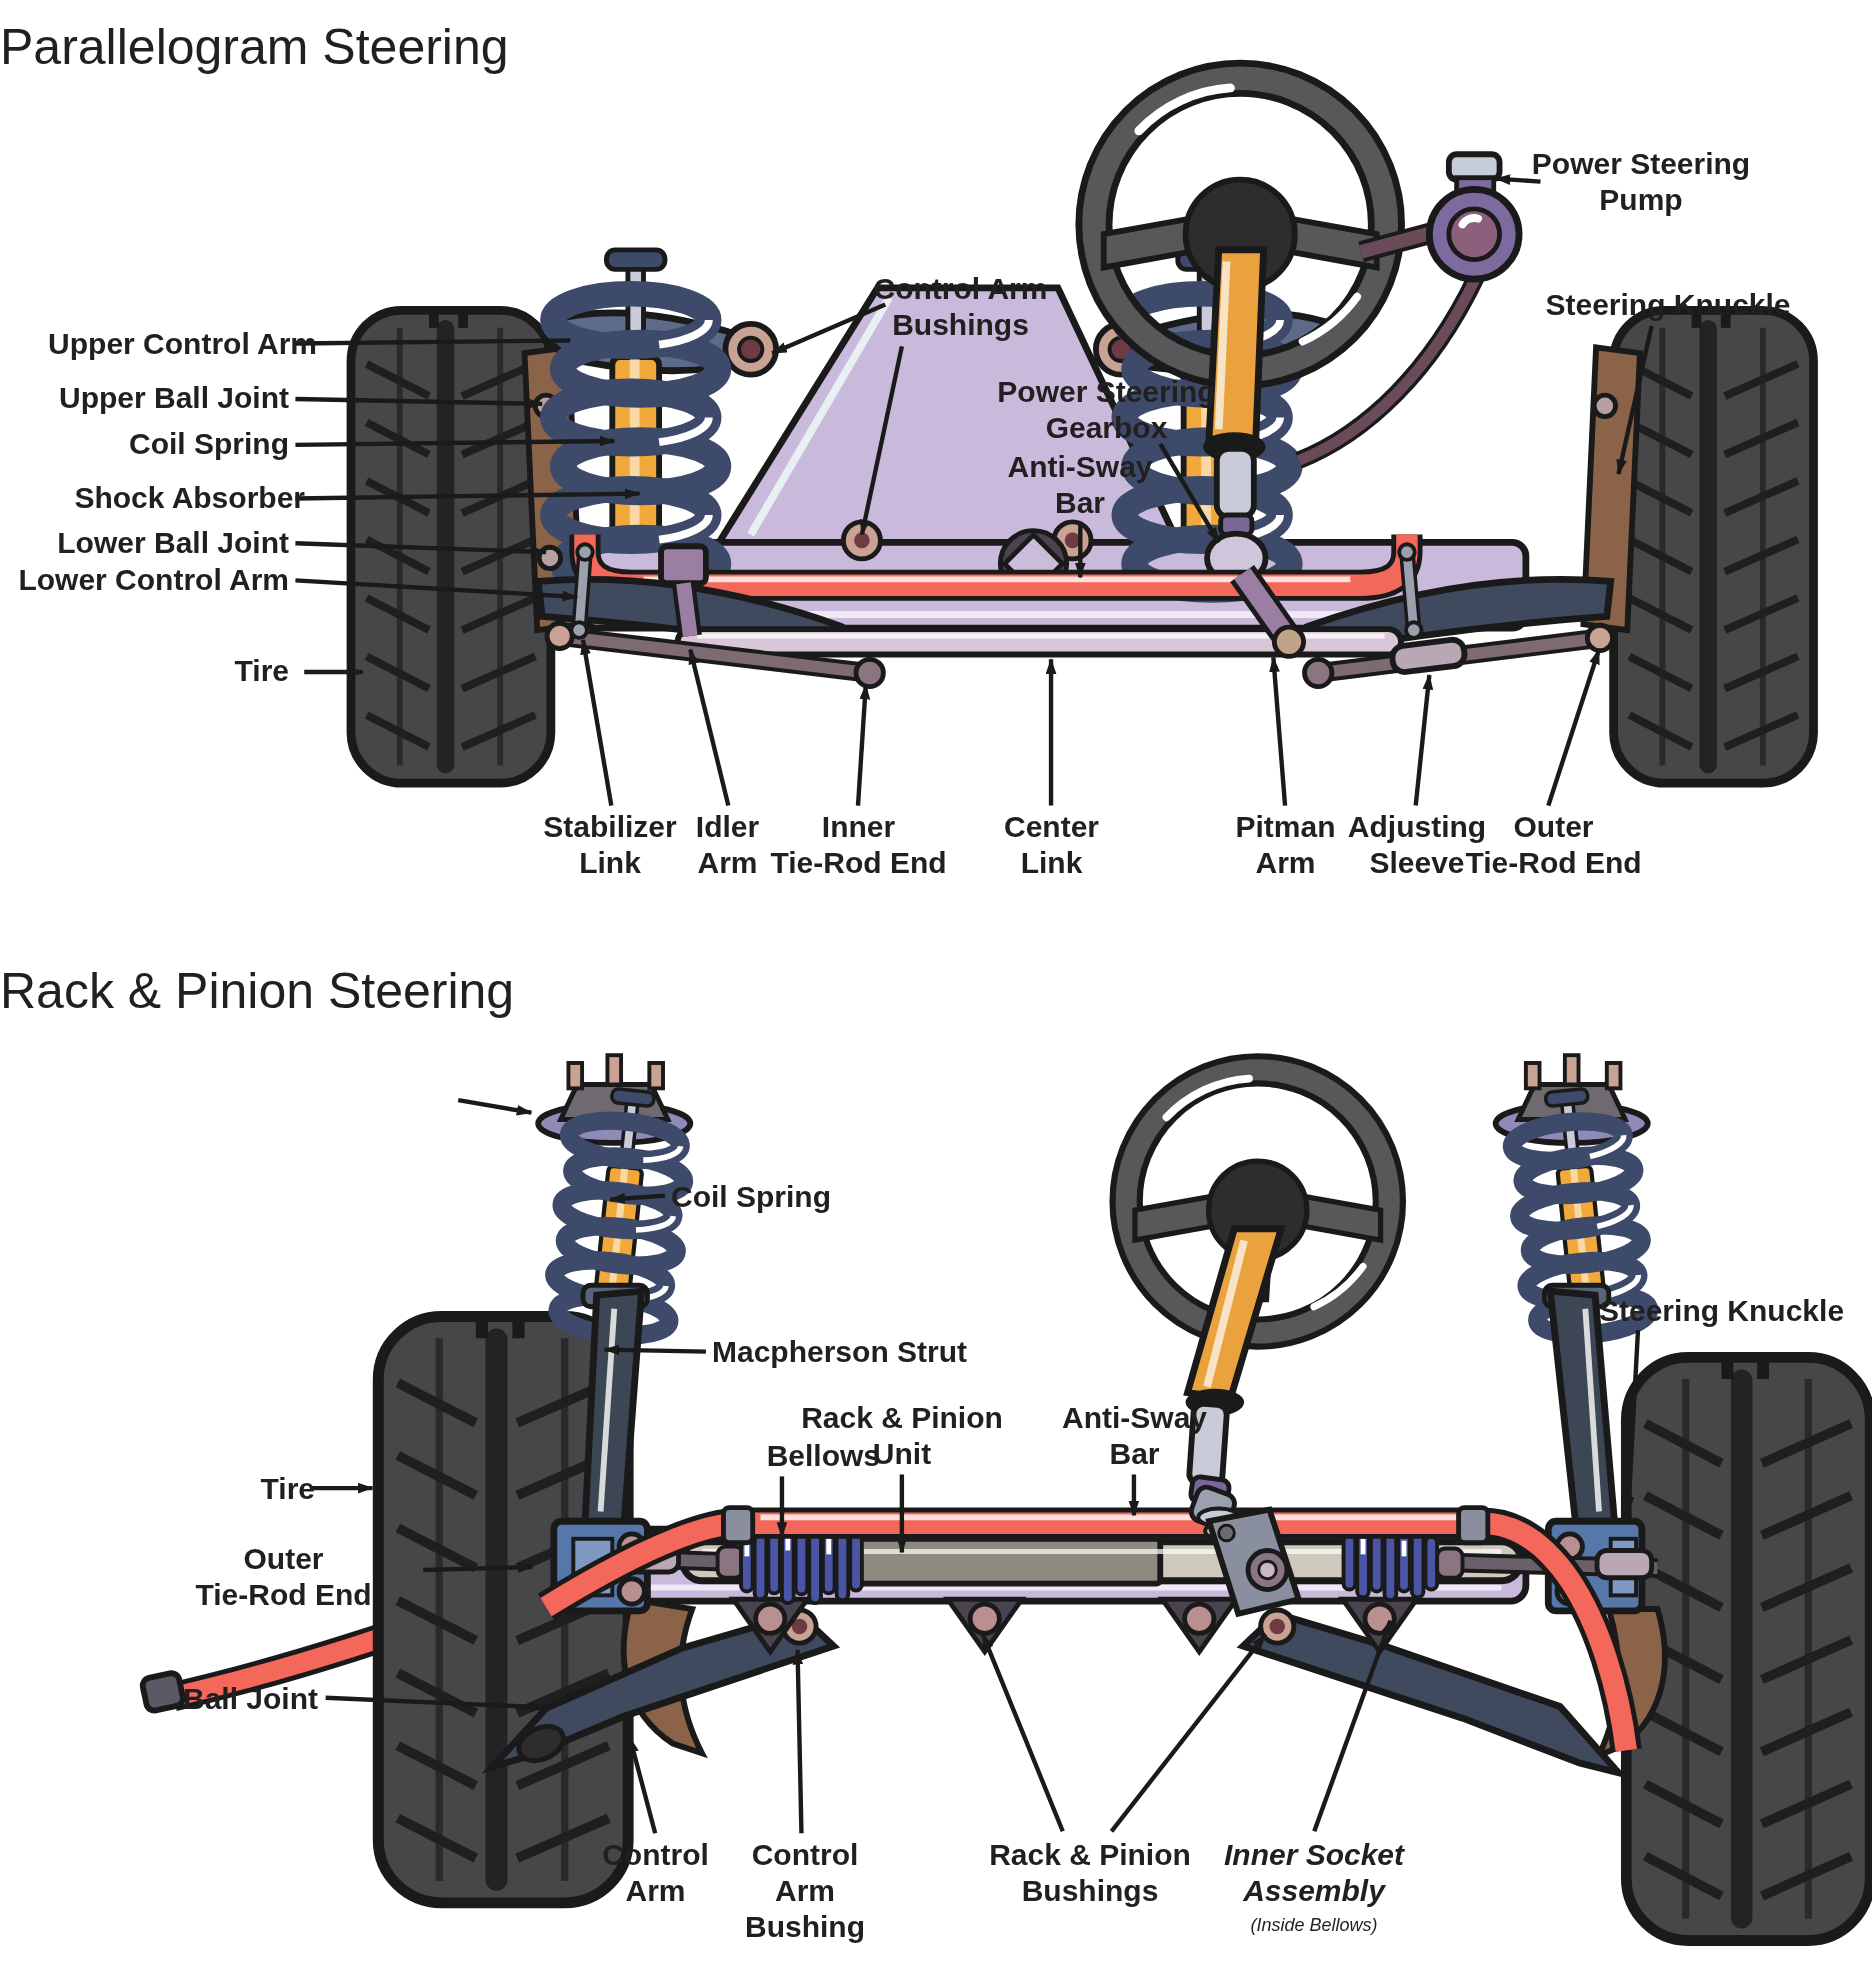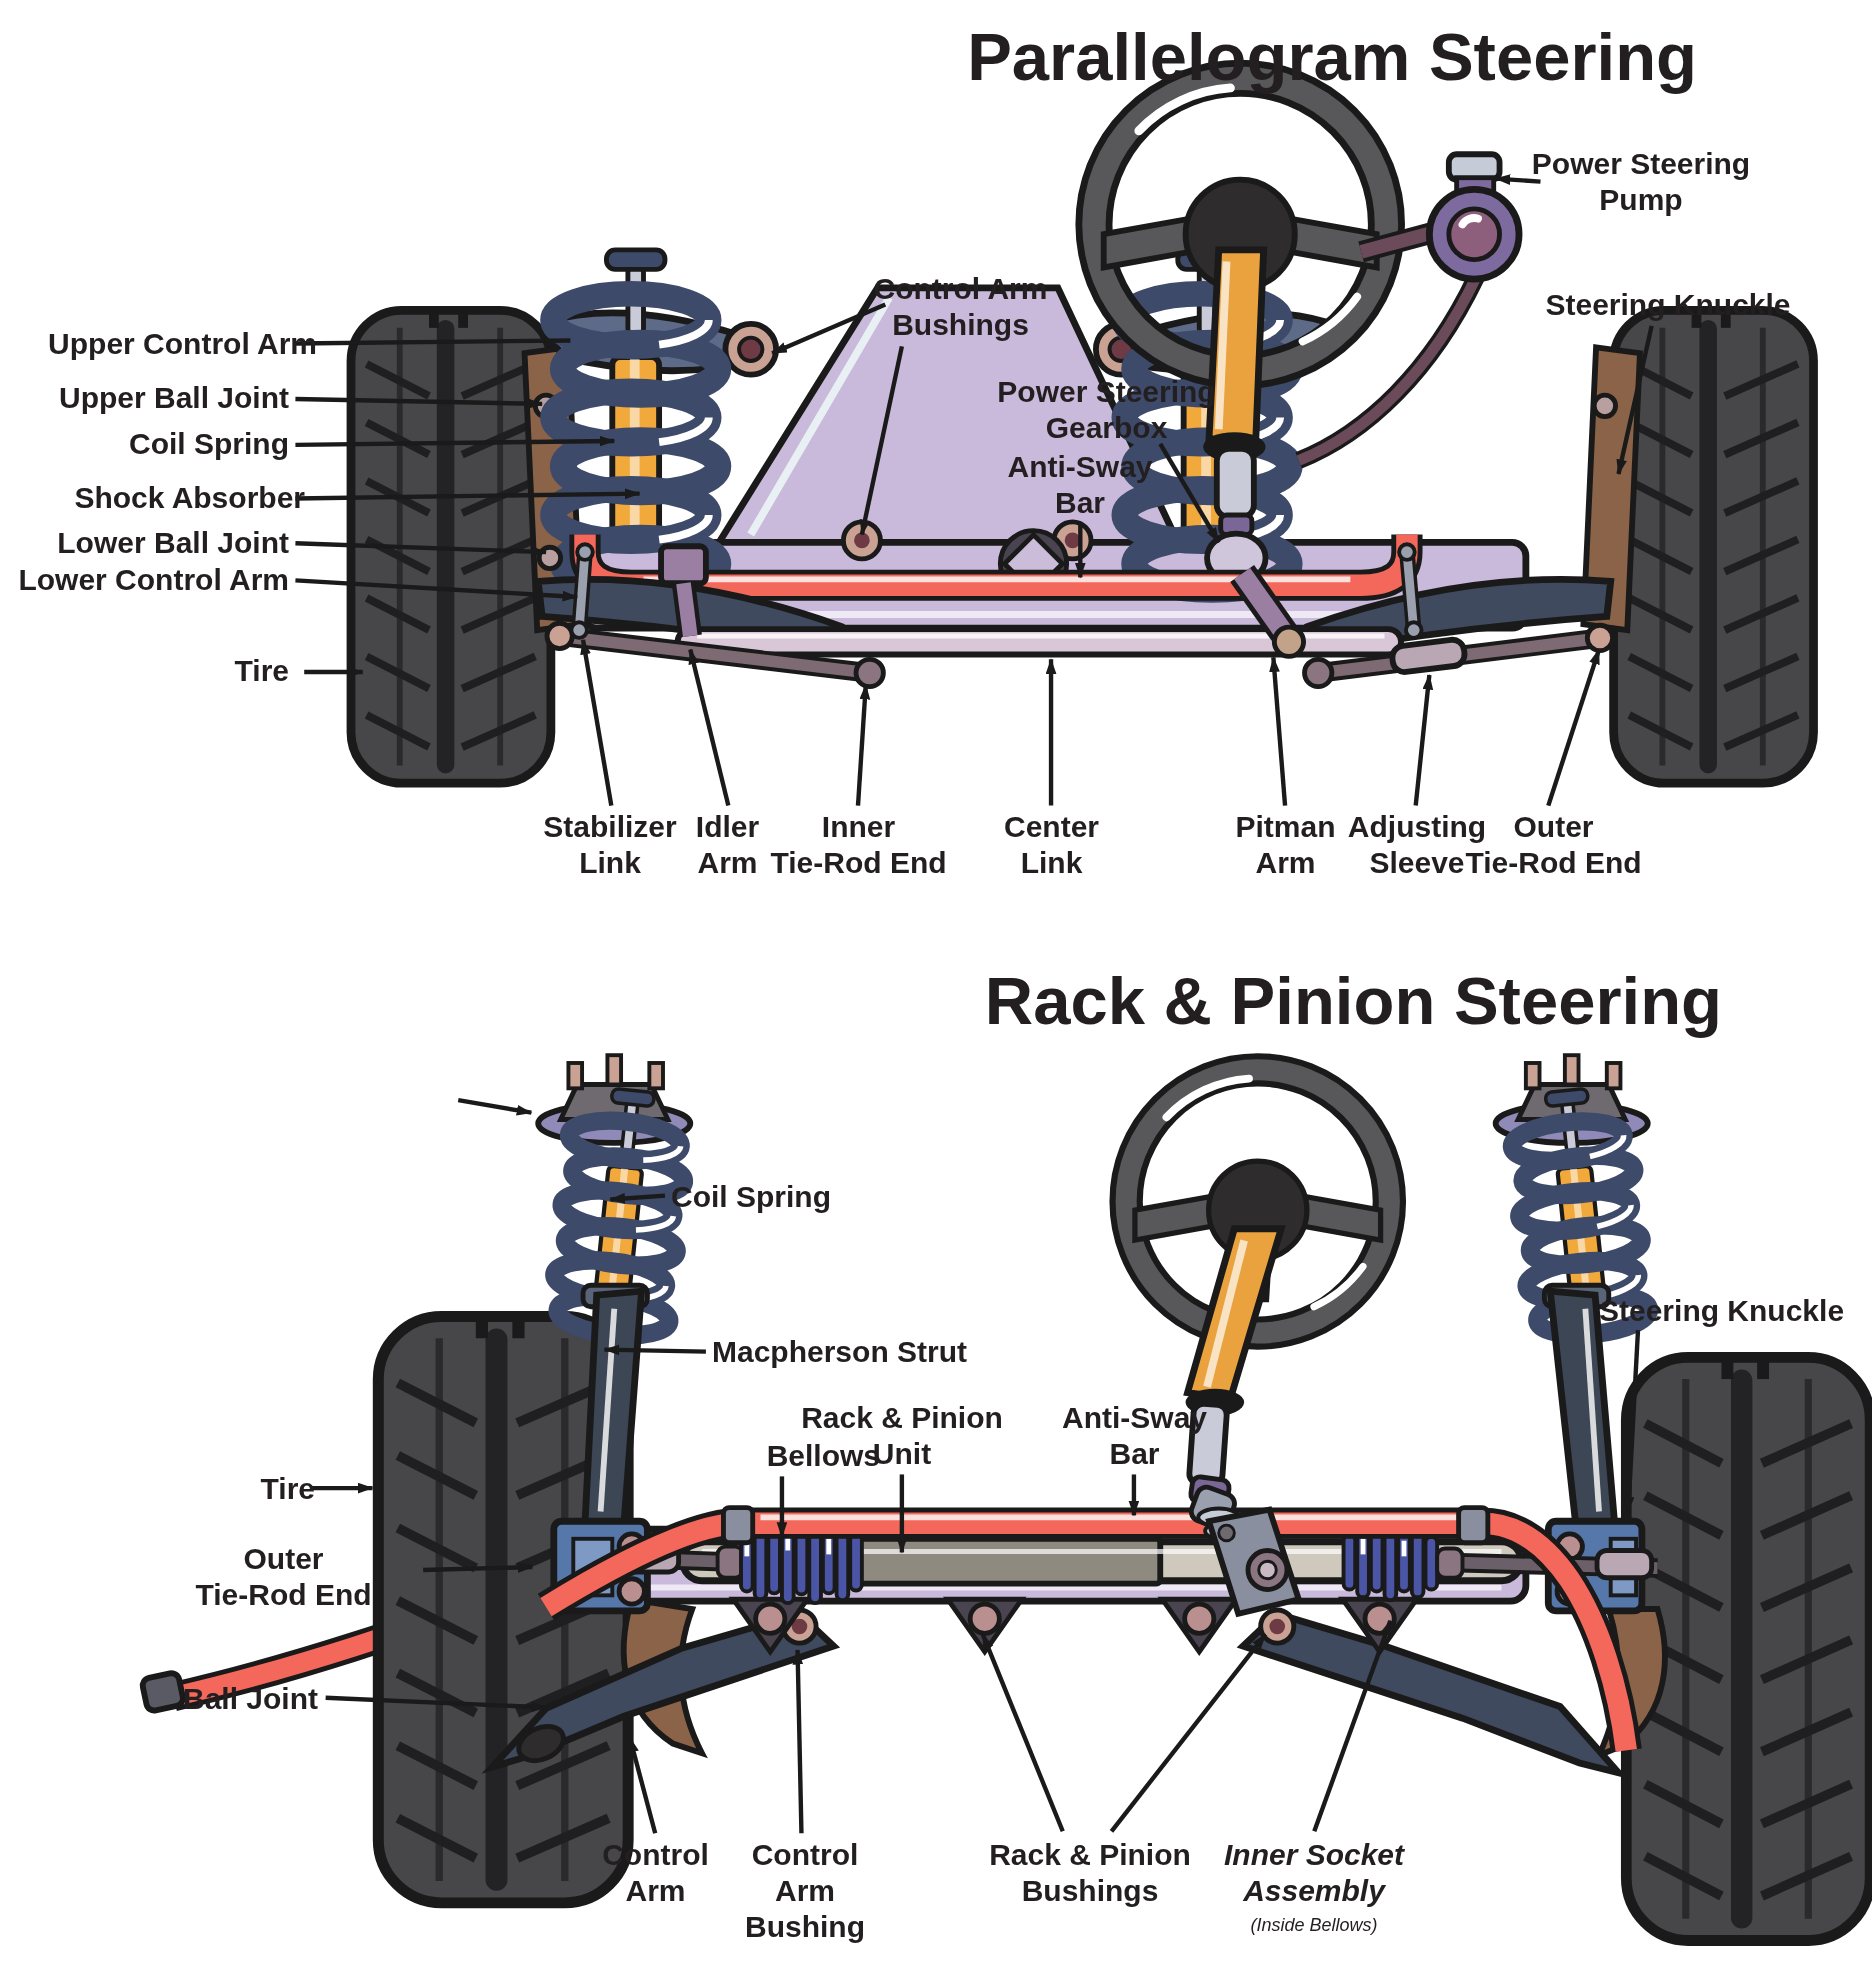--- a/index.html
+++ b/index.html
@@ -1,19 +1,19 @@
 <!DOCTYPE html>
 <html><head>
 <meta charset="utf-8">
 <style>
   html,body{margin:0;padding:0;background:#ffffff;}
   .canvas{position:relative;width:1872px;height:1969px;background:#ffffff;overflow:hidden;
           font-family:"Liberation Sans","DejaVu Sans",sans-serif;color:#231f20;}
   .art{position:absolute;left:0;top:0;}
-  .ttl{position:absolute;font-weight:bold;font-size:67px;text-align:right;letter-spacing:0px;color:#231f20;}
+  .ttl{position:absolute;font-weight:normal;font-size:50px;text-align:left;letter-spacing:0px;color:#231f20;}
   .l{position:absolute;font-weight:bold;font-size:30px;line-height:36px;color:#231f20;}
   .l span{display:block;}
   .ra{text-align:right;}
   .ca{text-align:center;}
   .la{text-align:left;}
   .note{font-weight:normal;font-size:18px;line-height:32px;}
 </style>
 </head>
 <body>
 
@@ -325,21 +325,21 @@
     <path d="M1680,1364 L1670,1550" marker-end="url(#arr)"></path>
     <path d="M672,1880 L646,1782" marker-end="url(#arr)"></path>
     <path d="M822,1880 L818,1692" marker-end="url(#arr)"></path>
     <path d="M1090,1878 L1008,1676" marker-end="url(#arr)"></path>
     <path d="M1140,1878 L1298,1676" marker-end="url(#arr)"></path>
     <path d="M1348,1878 L1426,1662" marker-end="url(#arr)"></path>
   </g>
 </svg>
 
 <div class="ttl" style="left:0;top:17.6px;width:1697px;">Parallelogram Steering</div>
-<div class="ttl" style="left:0;top:962px;width:1697px;padding-left:25px;">Rack &amp; Pinion Steering</div>
+<div class="ttl" style="left:0;top:962px;width:1697px;">Rack &amp; Pinion Steering</div>
 
 <div class="l ra" style="left:0;top:326px;width:289px;margin-left:28px;">
       <span>Upper Control Arm</span>
     </div>
 <div class="l ra" style="left:0;top:380px;width:289px;">
       <span>Upper Ball Joint</span>
     </div>
 <div class="l ra" style="left:0;top:426px;width:289px;">
       <span>Coil Spring</span>
     </div>

